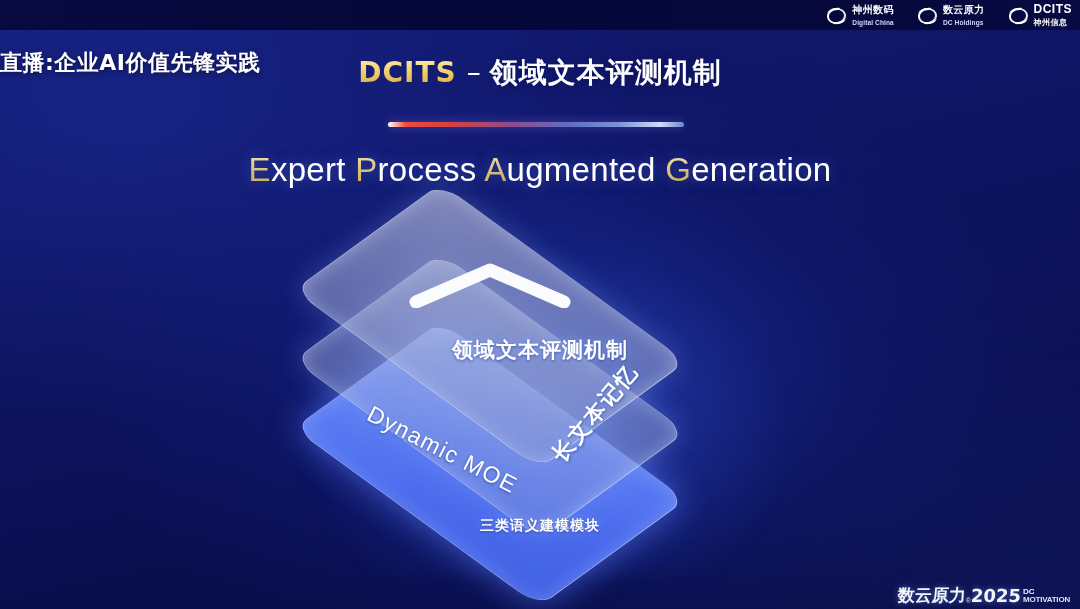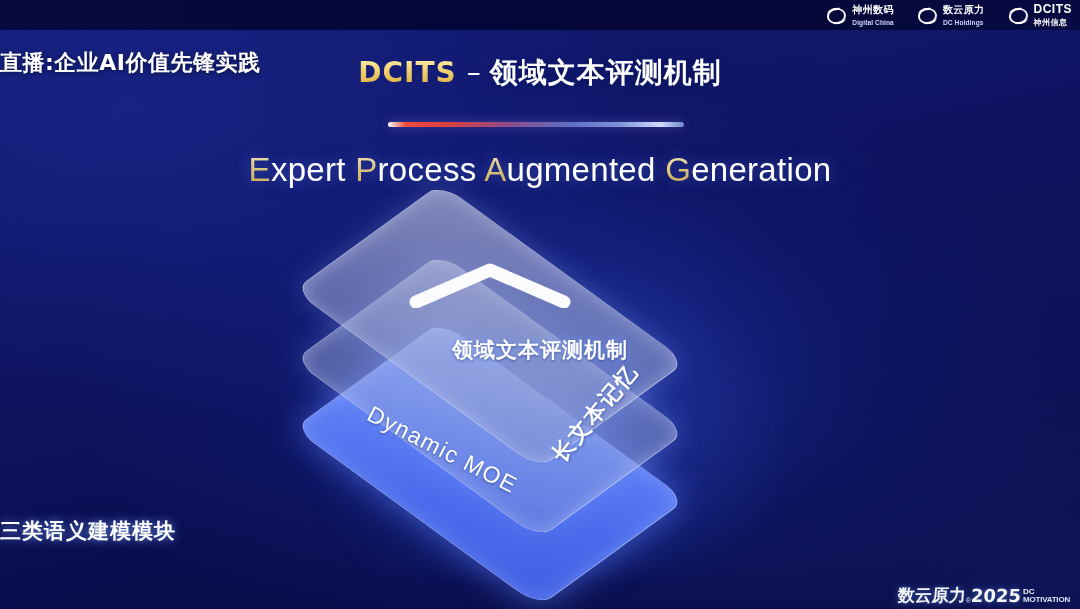--- a/index.html
+++ b/index.html
@@ -140,22 +140,22 @@
   .lab{
     position:absolute;z-index:14;white-space:nowrap;
     color:#ffffff;font-weight:bold;
     text-shadow:0 0 10px rgba(120,160,255,0.85),0 1px 3px rgba(10,20,80,0.6);
   }
   .lab-top{
     left:0;width:1080px;top:130px;text-align:center;
     font-family:"DejaVu Sans",sans-serif;font-size:21px;letter-spacing:1px;
   }
   .lab-bottom{
-    left:0;width:1080px;top:311px;text-align:left;
-    font-family:"DejaVu Sans",sans-serif;font-size:21px;letter-spacing:1px;
+    left:0;width:1080px;top:311px;text-align:center;
+    font-family:"DejaVu Sans",sans-serif;font-size:14px;letter-spacing:1px;
   }
   .lab-left{
     left:369px;top:193px;font-family:"Liberation Sans",sans-serif;
     font-size:23px;letter-spacing:1.5px;font-weight:normal;
     transform:rotate(27deg);transform-origin:0 50%;
   }
   .lab-right{
     left:557px;top:238px;font-family:"DejaVu Sans",sans-serif;
     font-size:22px;letter-spacing:2px;
     transform:rotate(-50deg);transform-origin:0 50%;

